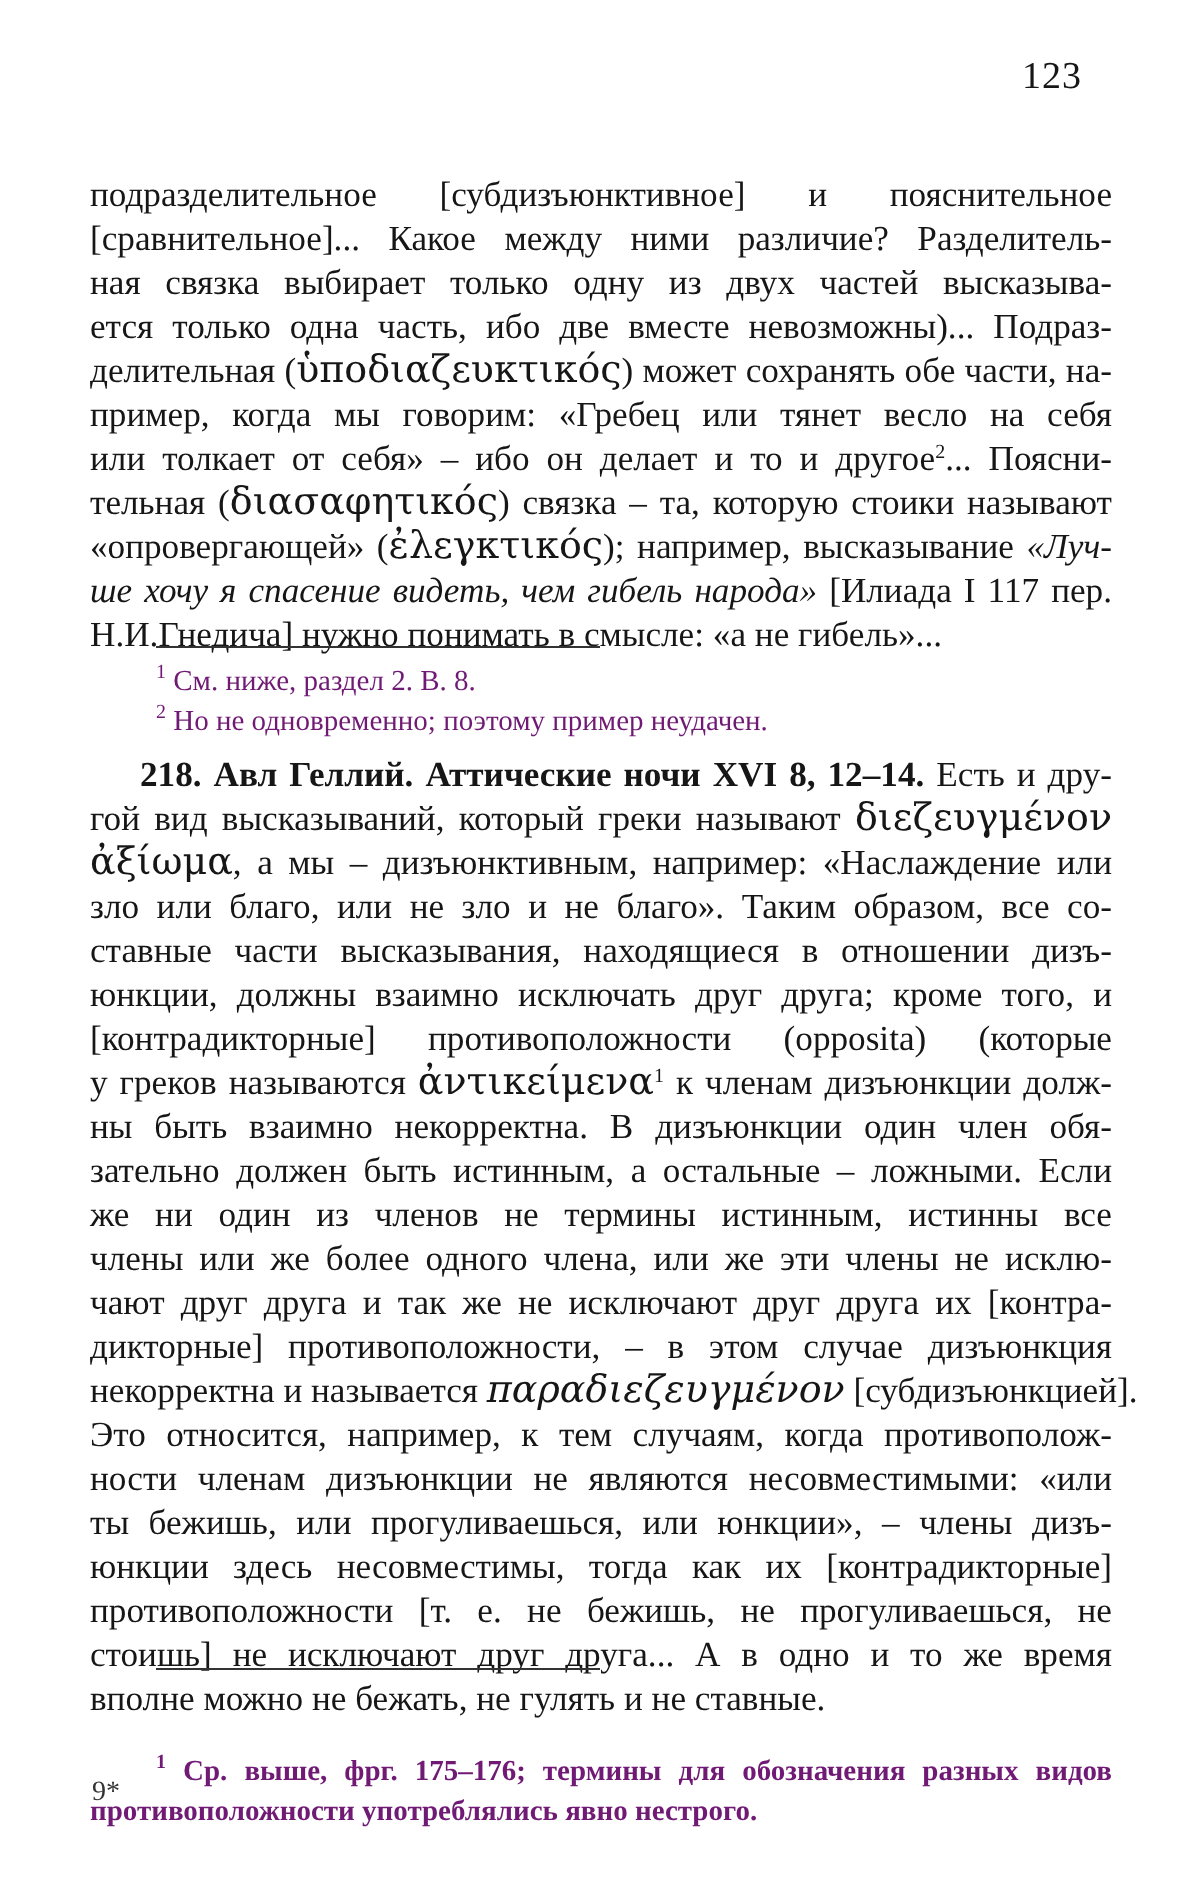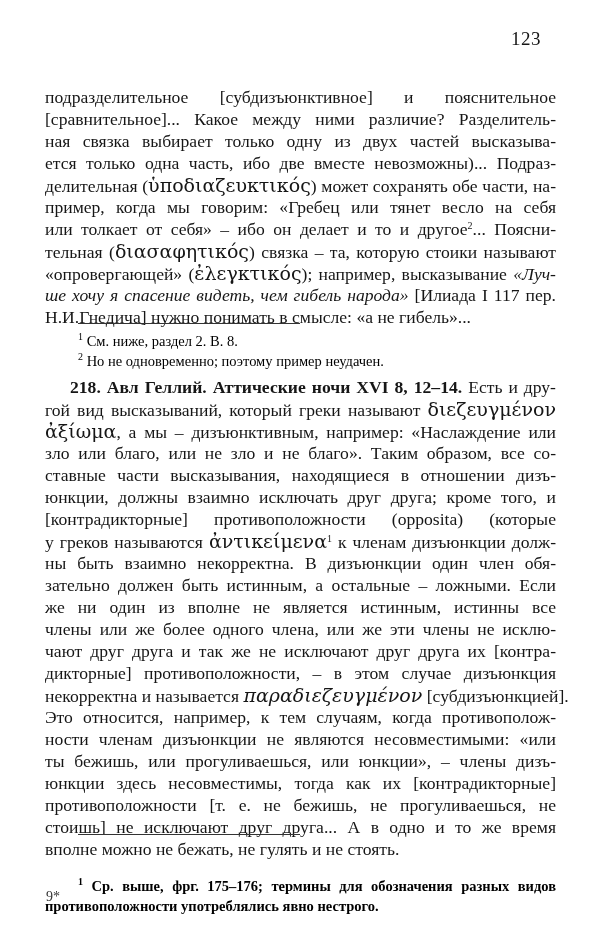--- a/index.html
+++ b/index.html
@@ -57,21 +57,21 @@
     height: 0;
     border-top: 1px solid #333;
   }
   .rule-1 { top: 323px; }
   .rule-2 { top: 834px; }
   .footnotes {
     position: absolute;
     font-family: "Liberation Serif", serif;
     font-size: 14.5px;
     line-height: 20px;
-    color: #000000;
+    color: #701a75;
   }
   .footnotes-1 { left: 78px; top: 331px; width: 478px; }
   .footnotes-2 { left: 45px; top: 876px; width: 511px; font-weight: bold; }
   .footnote { display: block; white-space: nowrap; }
   .footnote.indent { padding-left: 33px; }
   .footnote.just { text-align: justify; text-align-last: justify; }
   .signature {
     position: absolute;
     left: 46px;
     top: 889px;
@@ -110,32 +110,32 @@
   <span class="line indent"><span class="bold">218. Авл Геллий. Аттические ночи XVI 8, 12–14.</span><span> Есть и дру-</span></span>
   <span class="line"><span>гой вид высказываний, который греки называют </span><span class="greek">διεζευγμένον</span></span>
   <span class="line"><span class="greek">ἀξίωμα</span><span>, а мы – дизъюнктивным, например: «Наслаждение или</span></span>
   <span class="line">зло или благо, или не зло и не благо». Таким образом, все со-</span>
   <span class="line">ставные части высказывания, находящиеся в отношении дизъ-</span>
   <span class="line">юнкции, должны взаимно исключать друг друга; кроме того, и</span>
   <span class="line">[контрадикторные] противоположности (opposita) (которые</span>
   <span class="line"><span>у греков называются </span><span class="greek">ἀντικείμενα</span><sup class="fn">1</sup><span> к членам дизъюнкции долж-</span></span>
   <span class="line">ны быть взаимно некорректна. В дизъюнкции один член обя-</span>
   <span class="line">зательно должен быть истинным, а остальные – ложными. Если</span>
-  <span class="line">же ни один из вполне не является истинным, истинны все</span>
+  <span class="line">же ни один из членов не термины истинным, истинны все</span>
   <span class="line">члены или же более одного члена, или же эти члены не исклю-</span>
   <span class="line">чают друг друга и так же не исключают друг друга их [контра-</span>
   <span class="line">дикторные] противоположности, – в этом случае дизъюнкция</span>
   <span class="line"><span>некорректна и называется </span><span class="greek italic">παραδιεζευγμένον</span><span> [субдизъюнкцией].</span></span>
   <span class="line">Это относится, например, к тем случаям, когда противополож-</span>
   <span class="line">ности членам дизъюнкции не являются несовместимыми: «или</span>
   <span class="line">ты бежишь, или прогуливаешься, или юнкции», – члены дизъ-</span>
   <span class="line">юнкции здесь несовместимы, тогда как их [контрадикторные]</span>
   <span class="line">противоположности [т. е. не бежишь, не прогуливаешься, не</span>
   <span class="line">стоишь] не исключают друг друга... А в одно и то же время</span>
-  <span class="line last">вполне можно не бежать, не гулять и не стоять.</span>
+  <span class="line last">вполне можно не бежать, не гулять и не ставные.</span>
 </div>
 
 <div class="rule rule-2"></div>
 
 <div class="footnotes footnotes-2">
   <span class="footnote indent just"><sup class="fn">1</sup> <span>Ср. выше, фрг. 175–176; термины для обозначения разных видов</span></span>
   <span class="footnote">противоположности употреблялись явно нестрого.</span>
 </div>
 
 <div class="signature">9*</div>

